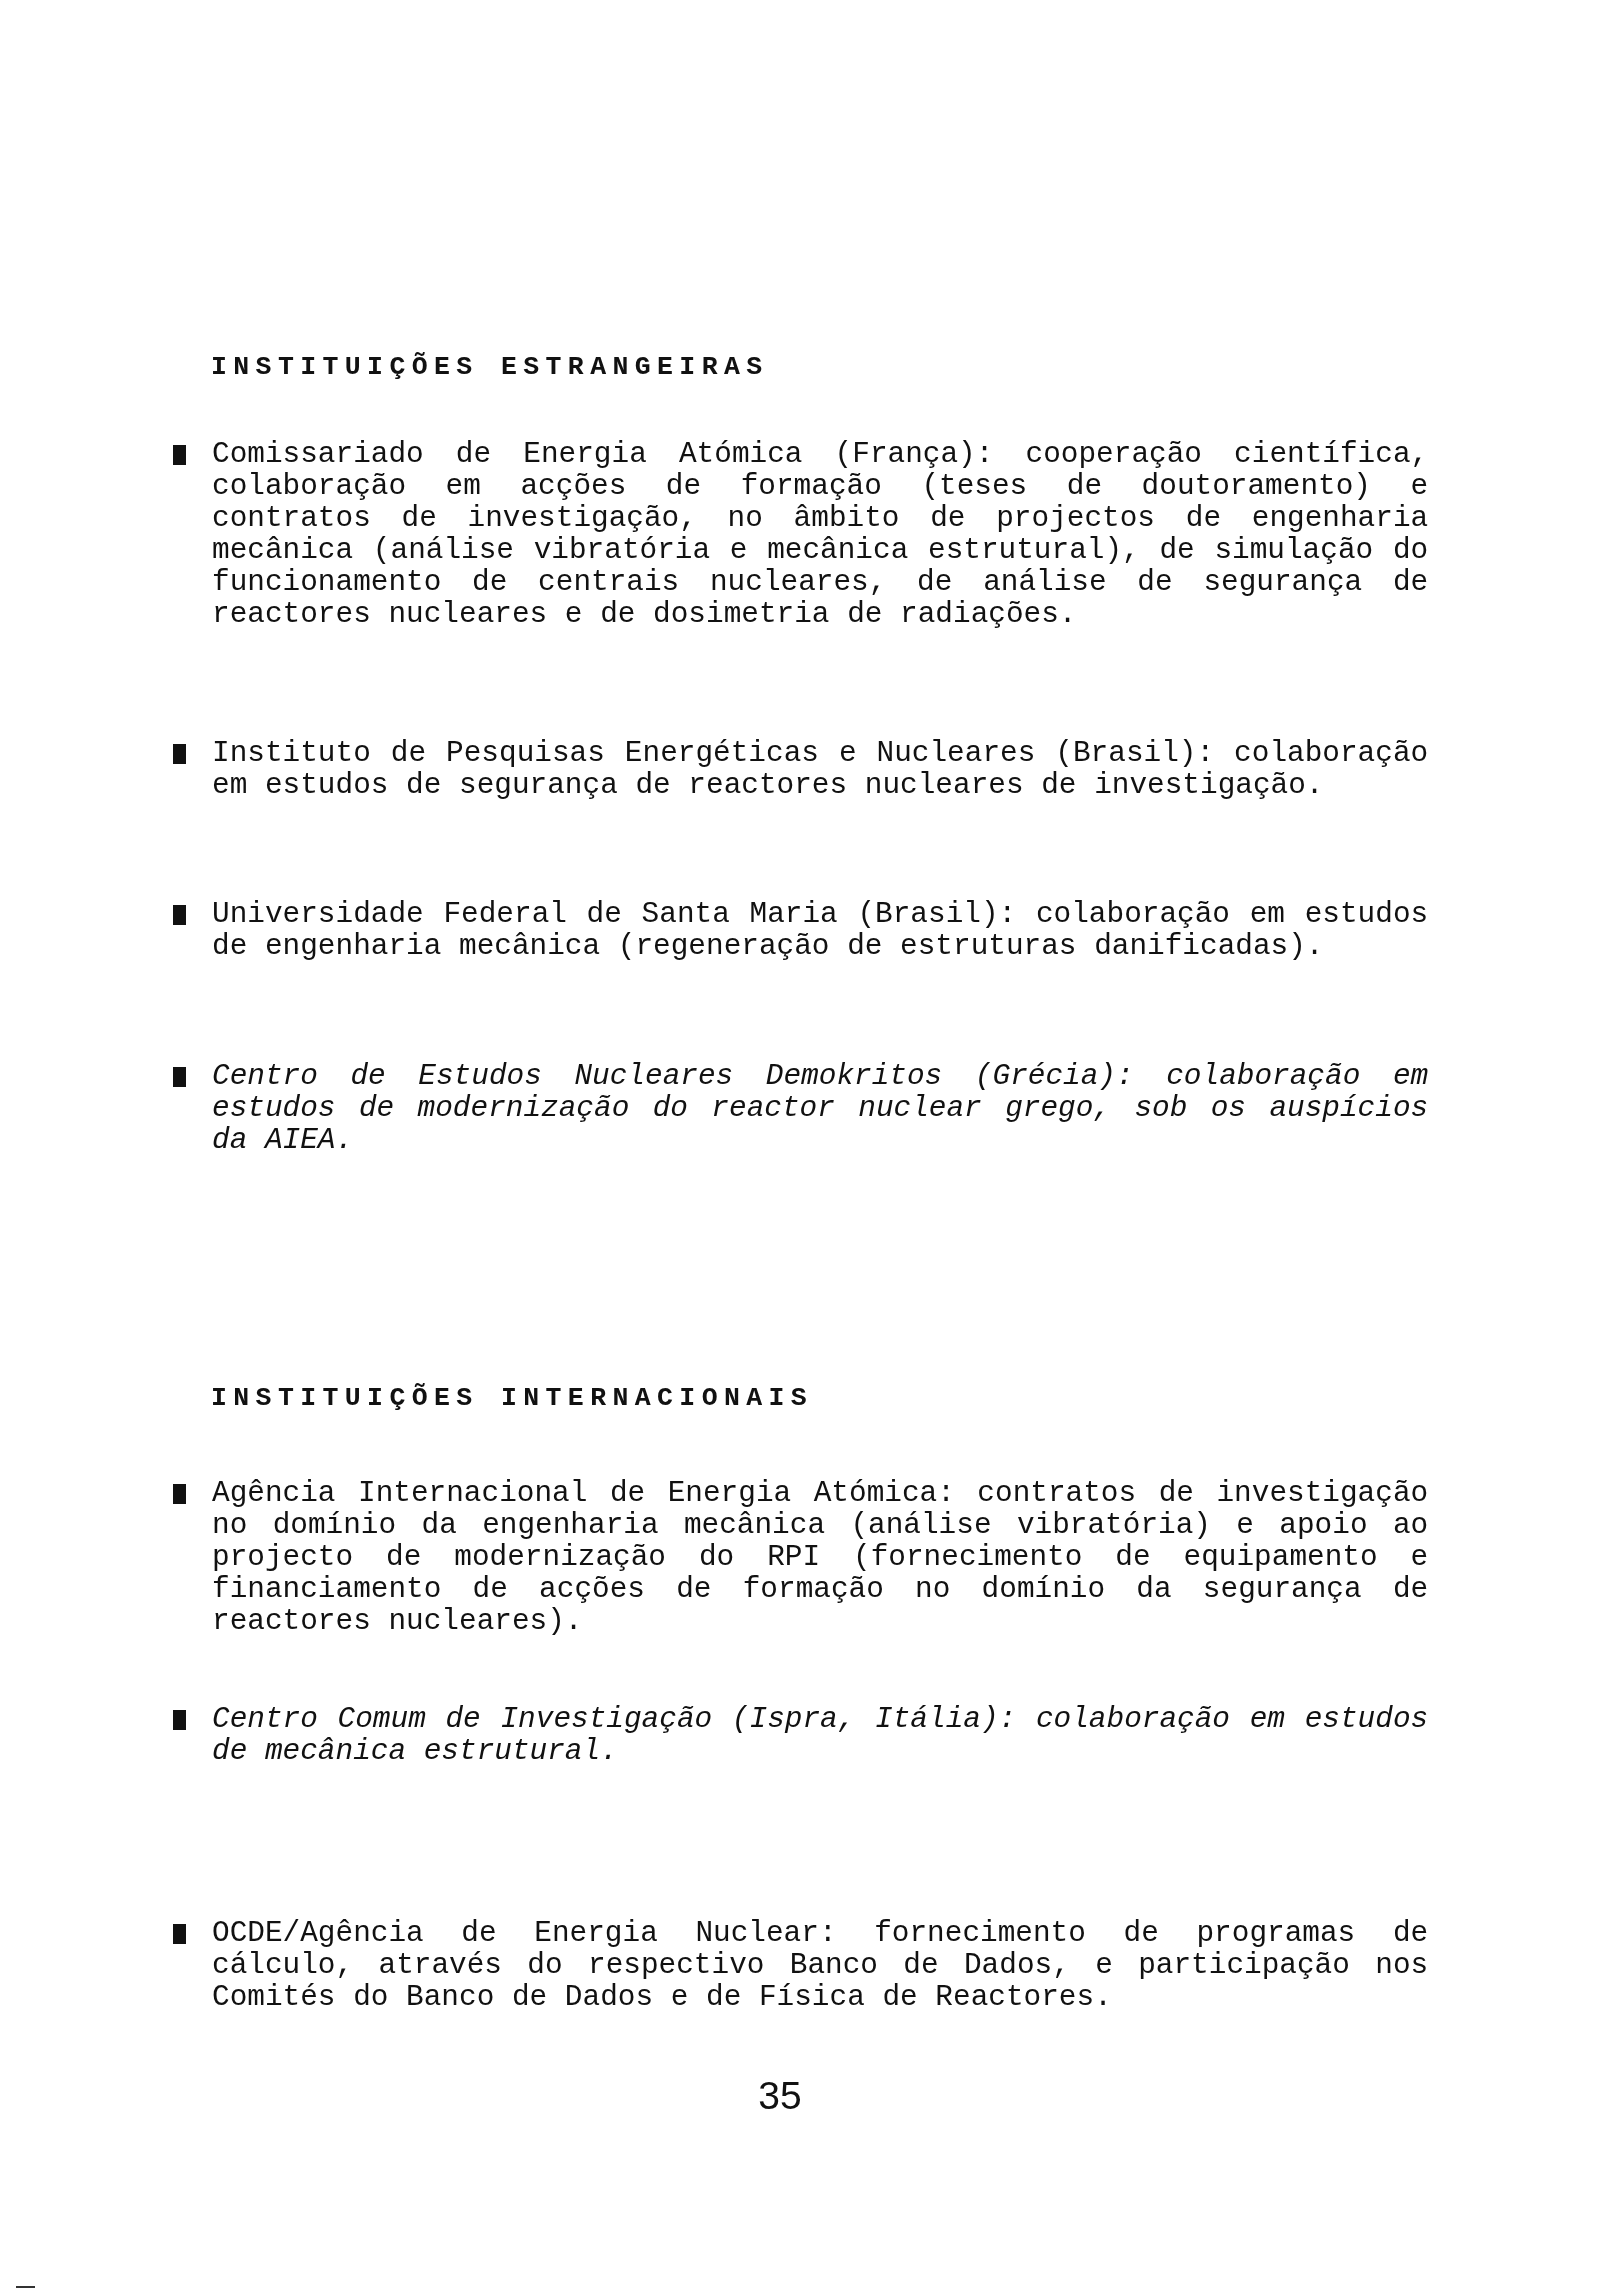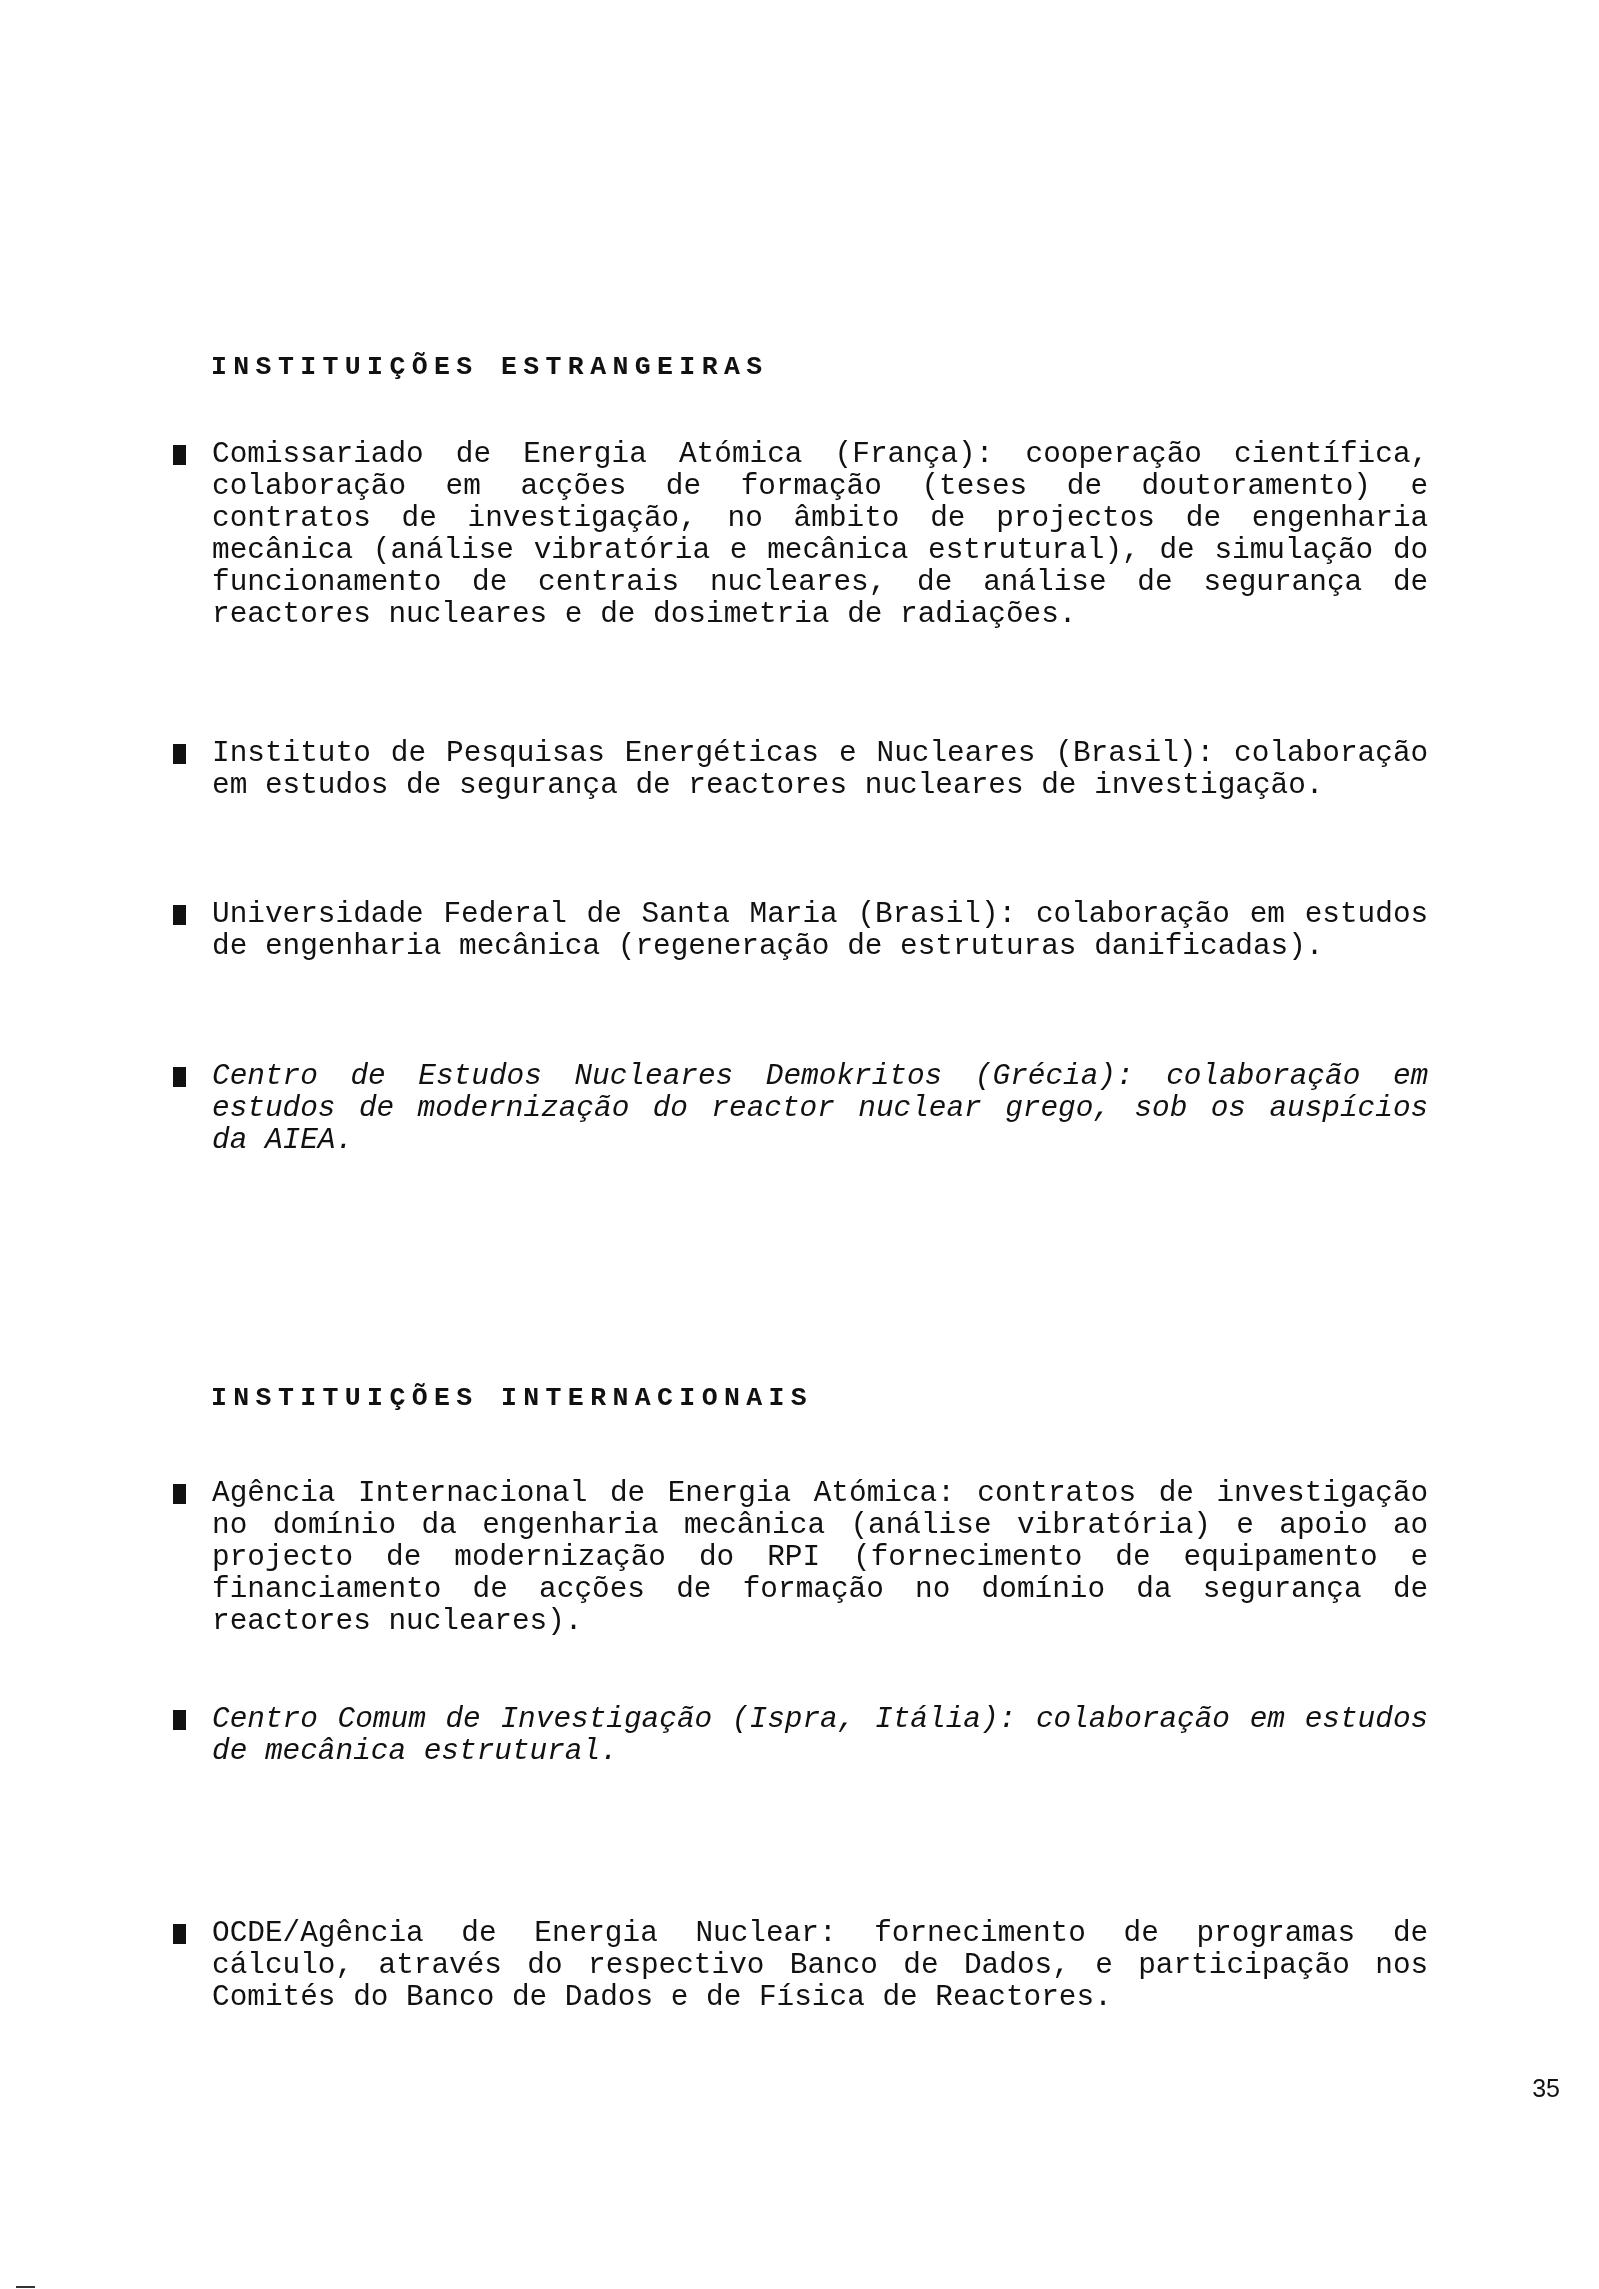--- a/index.html
+++ b/index.html
@@ -55,23 +55,23 @@
       text-align-last: left;
       color: #111;
       transform: scaleX(0.98);
       transform-origin: left top;
     }
     .page-number {
       position: absolute;
       left: 0;
       width: 1560px;
       top: 2074px;
-      text-align: right;
+      text-align: center;
       font-family: "Liberation Sans", "DejaVu Sans", sans-serif;
-      font-size: 25px;
+      font-size: 39px;
       color: #111;
     }
     .scan-mark {
       position: absolute;
       left: 15.7px;
       top: 2286px;
       width: 19.6px;
       height: 2px;
       background: #333;
     }

